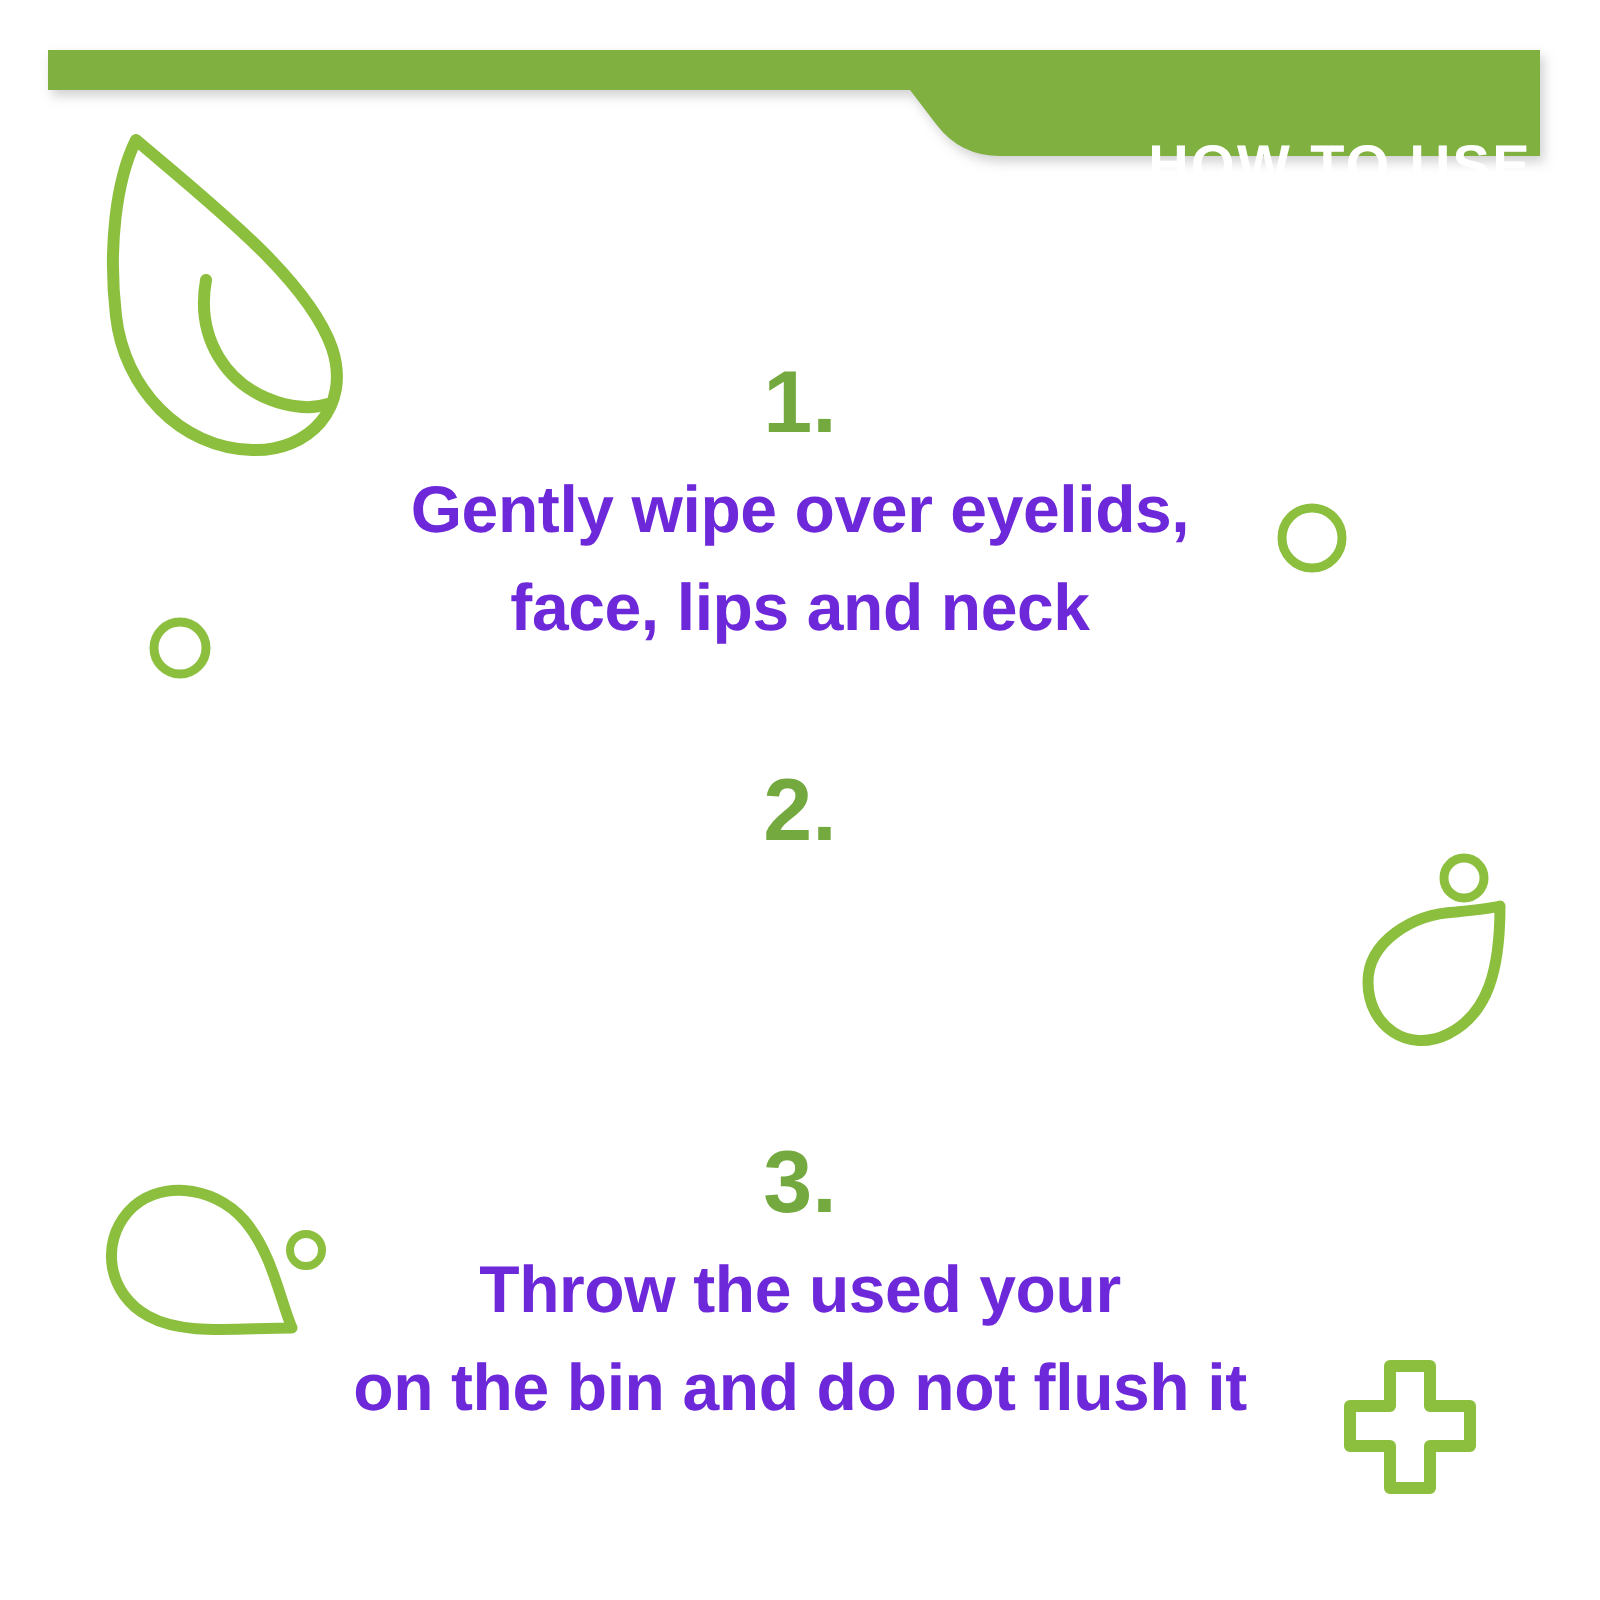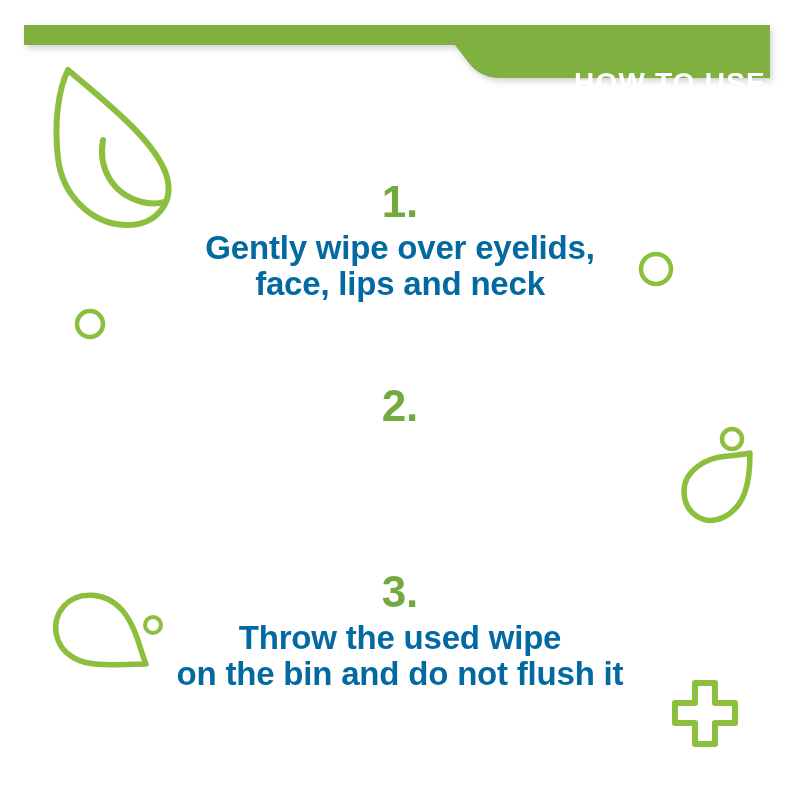--- a/index.html
+++ b/index.html
@@ -52,22 +52,22 @@
     font-size: 44px;
     font-weight: bold;
     color: #74a93f;
     line-height: 48px;
     letter-spacing: 0px;
   }
   .step-text {
     font-family: "Liberation Sans", sans-serif;
     font-size: 33px;
     font-weight: bold;
-    color: #0369a1;
-    line-height: 36px;
+    color: #6d28d9;
+    line-height: 49px;
     letter-spacing: -0.2px;
     margin-top: 4px;
     white-space: pre-line;
   }
 
   #step-1 { top: 178px; }
   #step-2 { top: 382px; }
   #step-3 { top: 568px; }
 
   
@@ -183,17 +183,17 @@
     <div class="step-text">Gently wipe over eyelids,
 face, lips and neck</div>
   </div>
 
   <div class="step" id="step-2">
     <div class="step-number">2.</div>
   </div>
 
   <div class="step" id="step-3">
     <div class="step-number">3.</div>
-    <div class="step-text">Throw the used wipe
+    <div class="step-text">Throw the used your
 on the bin and do not flush it</div>
   </div>
 
 </div>
 
 </body></html>

